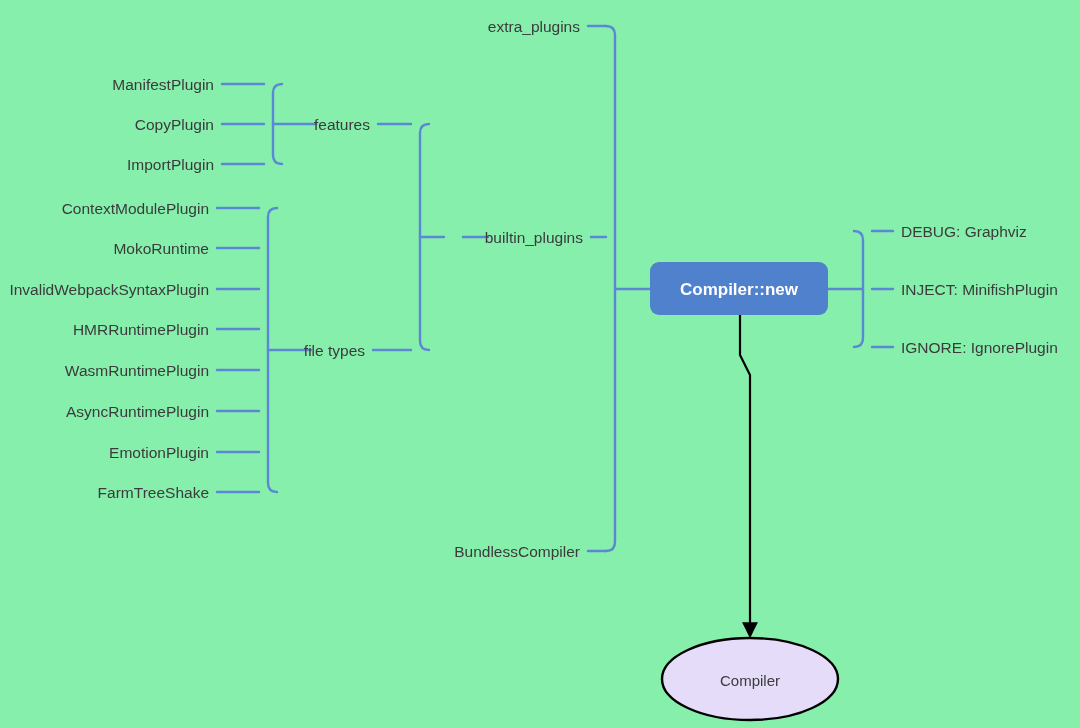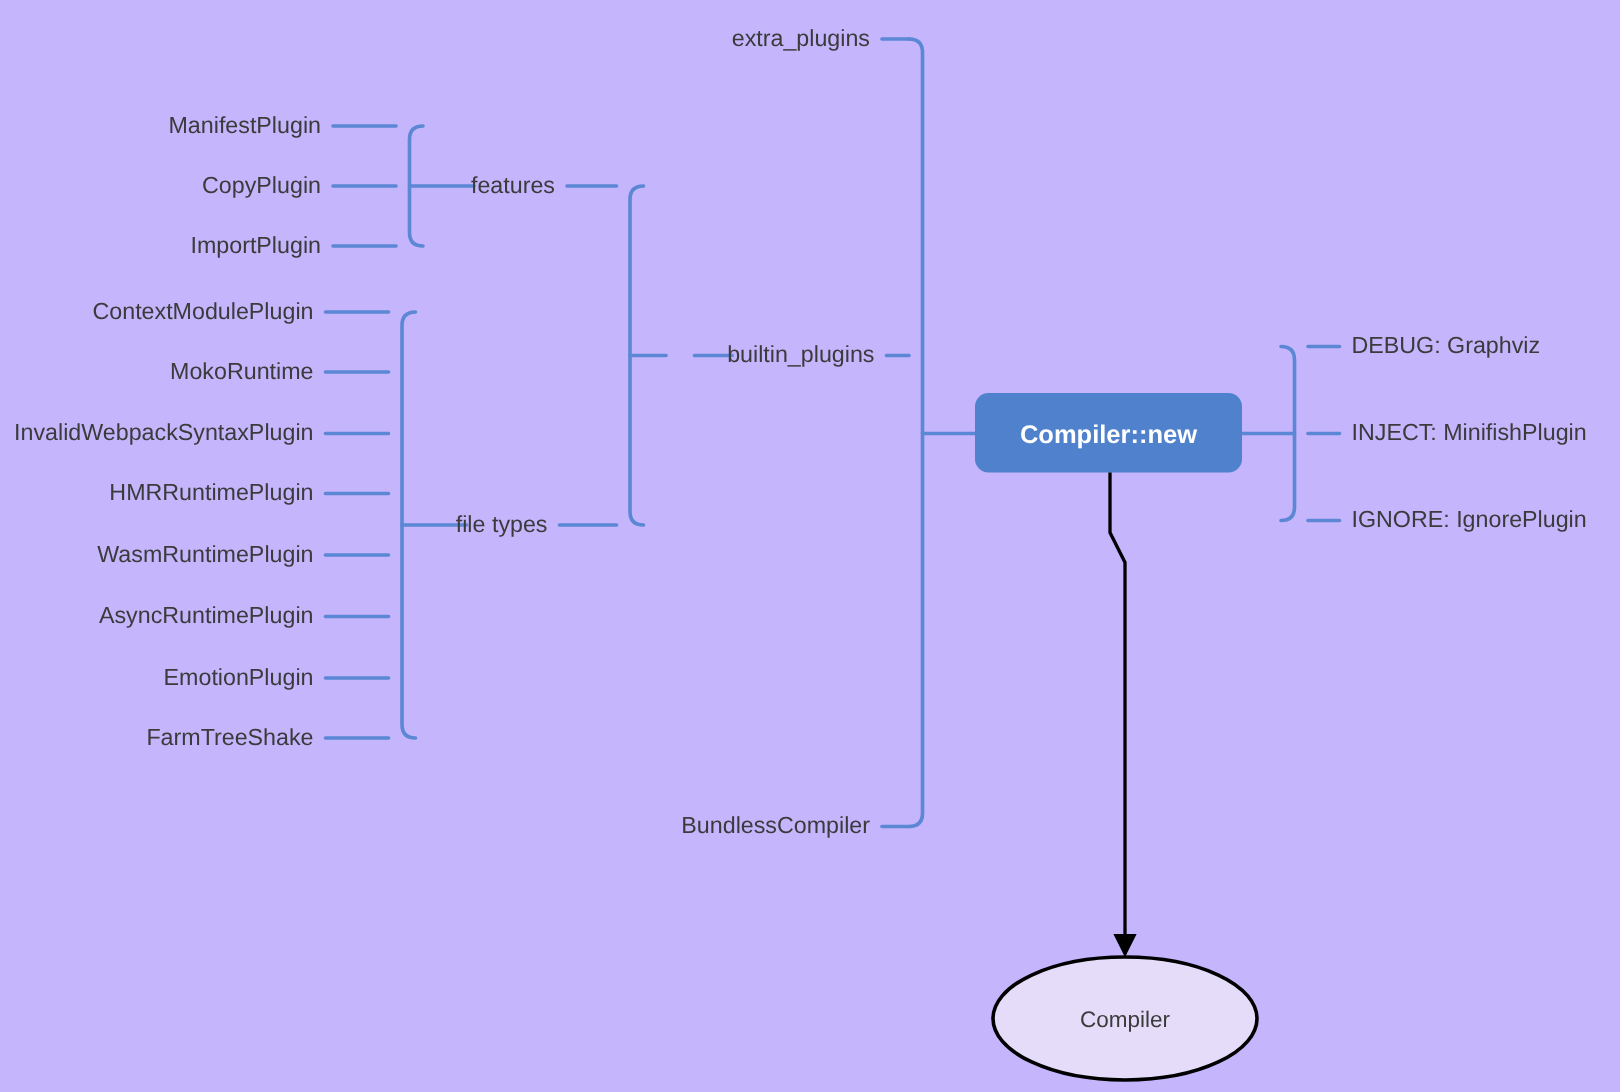--- a/index.html
+++ b/index.html
@@ -11,21 +11,21 @@
   body {
     width: 1080px;
     height: 728px;
     overflow: hidden;
     font-family: "Liberation Sans", "DejaVu Sans", sans-serif;
   }
   #diagram-root {
     position: relative;
     width: 1080px;
     height: 728px;
-    background: #c4b5fd;
+    background: #86efac;
   }
   svg#diagram {
     display: block;
     width: 1080px;
     height: 728px;
   }
   .leaf-label {
     font-family: "Liberation Sans", "DejaVu Sans", sans-serif;
     font-size: 15.5px;
     fill: #3b3b3b;

